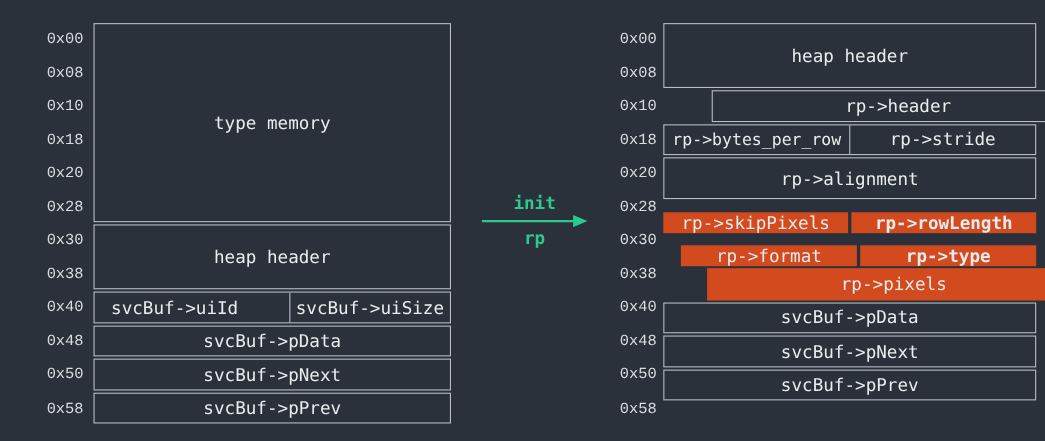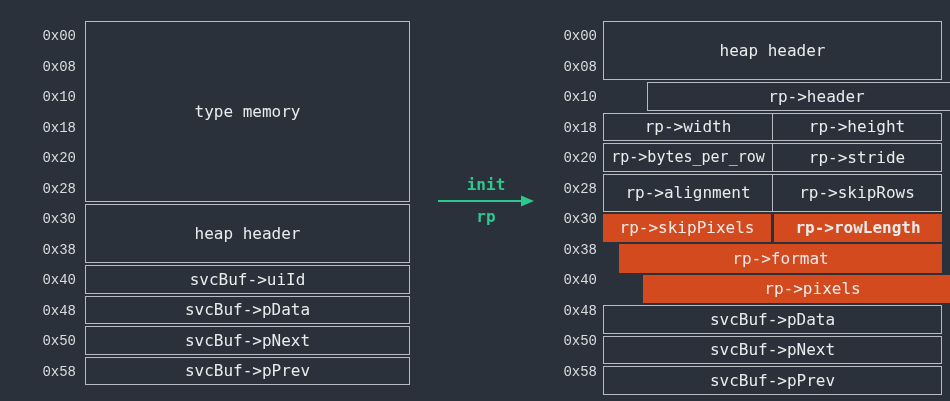--- a/index.html
+++ b/index.html
@@ -35,21 +35,21 @@
     display:flex;align-items:center;justify-content:center;
     font-size:16px;color:var(--text);white-space:nowrap;
   }
   .cell.highlight{background:var(--hl);border-color:var(--hl);margin-left:40px;}
   .row-split{border:1px solid var(--border);display:flex;}
   .row-split .half{
     flex:1 1 0;display:flex;align-items:center;justify-content:center;
     font-size:16px;color:var(--text);white-space:nowrap;min-width:0;
   }
   .row-split .half + .half{border-left:1px solid var(--border);}
-  .row-split.highlight{border:none;column-gap:3px;}
+  .row-split.highlight{border:none;column-gap:3px;align-items:flex-end;}
   .row-split.highlight .half{background:var(--hl);}
   .row-split.highlight .half + .half{border-left:none;font-weight:bold;}
   .half.small{font-size:15px;}
   .arrow-block{
     position:absolute;left:436px;top:176px;width:100px;
     display:flex;flex-direction:column;align-items:center;
     color:var(--green);font-size:16px;font-weight:bold;line-height:18px;
   }
   .arrow-block svg{display:block;margin:1px 0;}
 </style>
@@ -69,20 +69,21 @@
       <div class="addr">0x40</div>
       <div class="addr">0x48</div>
       <div class="addr">0x50</div>
       <div class="addr">0x58</div>
     </div>
   <div class="cells-col">
       <div class="cell" style="height: 181px;">type memory</div>
       <div class="cell" style="height: 59px;">heap header</div>
       <div class="row-split" style="height: 28.5px; gap: 31px;">
         <div class="half">svcBuf-&gt;uiId</div>
+        <div class="half">svcBuf-&gt;uiSize</div>
       </div>
       <div class="cell" style="height: 28.5px;">svcBuf-&gt;pData</div>
       <div class="cell" style="height: 28.5px;">svcBuf-&gt;pNext</div>
       <div class="cell" style="height: 28.5px;">svcBuf-&gt;pPrev</div>
     </div>
 </section>
 
 <div class="arrow-block">
   <span>init</span>
   <svg width="97" height="12" viewBox="0 0 97 12">
@@ -104,36 +105,32 @@
       <div class="addr">0x38</div>
       <div class="addr">0x40</div>
       <div class="addr">0x48</div>
       <div class="addr">0x50</div>
       <div class="addr">0x58</div>
     </div>
   <div class="cells-col">
       <div class="cell" style="height: 59px;">heap header</div>
       <div class="cell" style="height: 28.5px; margin-left: 44px;">rp-&gt;header</div>
       <div class="row-split" style="height: 28.5px;">
-        <div class="half">rp-&gt;width</div>
-        <div class="half">rp-&gt;height</div>
-      </div>
-      <div class="row-split" style="height: 28.5px;">
         <div class="half small">rp-&gt;bytes_per_row</div>
         <div class="half">rp-&gt;stride</div>
       </div>
       <div class="row-split" style="height: 38px;">
         <div class="half">rp-&gt;alignment</div>
-        <div class="half">rp-&gt;skipRows</div>
       </div>
       <div class="row-split highlight" style="height: 28.5px;">
         <div class="half">rp-&gt;skipPixels</div>
         <div class="half">rp-&gt;rowLength</div>
       </div>
       <div class="row-split highlight" style="height: 28.5px; padding-left: 16px;">
         <div class="half">rp-&gt;format</div>
+        <div class="half">rp-&gt;type</div>
       </div>
       <div class="cell highlight" style="height: 28.5px;">rp-&gt;pixels</div>
       <div class="cell" style="height: 28.5px;">svcBuf-&gt;pData</div>
       <div class="cell" style="height: 28.5px;">svcBuf-&gt;pNext</div>
       <div class="cell" style="height: 28.5px;">svcBuf-&gt;pPrev</div>
     </div>
 </section>
 
 </body></html>

